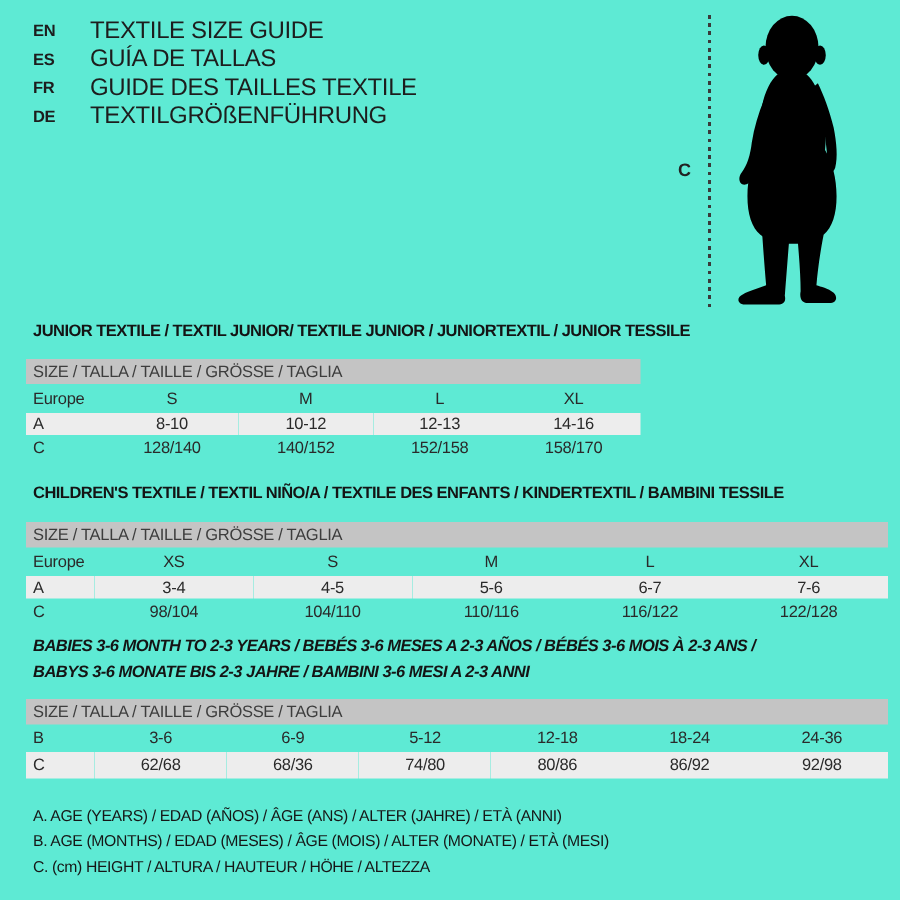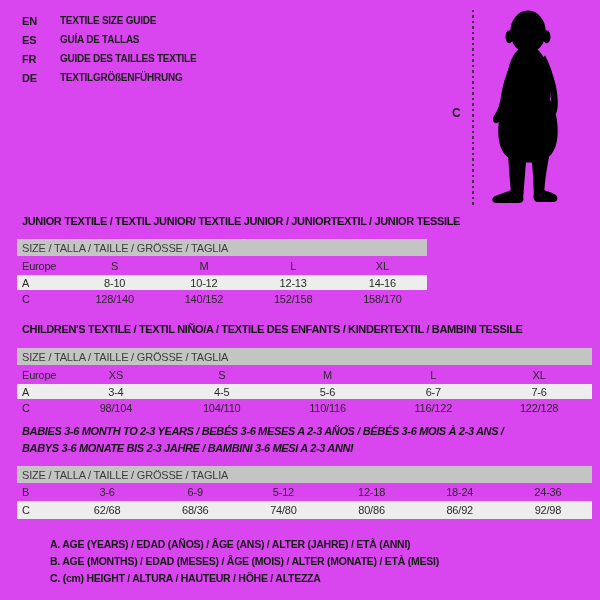--- a/index.html
+++ b/index.html
@@ -1,24 +1,24 @@
 <!DOCTYPE html>
 <html><head>
 <meta charset="utf-8">
 <style>
   html,body{margin:0;padding:0;background:#fff;}
   .canvas{
-    position:relative;width:600px;height:600px;background:#d946ef;
+    position:relative;width:600px;height:600px;background:#5eead4;
     font-family:"Liberation Sans",sans-serif;color:#1d1d1d;overflow:hidden;
   }
   
   .lang-block{position:absolute;left:22px;top:11px;}
   .lang-row{display:flex;height:19px;align-items:center;}
   .lang-code{width:38px;font-weight:bold;font-size:11px;letter-spacing:-0.2px;}
-  .lang-label{font-weight:bold;font-size:10px;letter-spacing:-0.25px;white-space:nowrap;}
+  .lang-label{font-weight:normal;font-size:16px;letter-spacing:-0.25px;white-space:nowrap;}
   
   .height-line{
     position:absolute;left:472px;top:10px;width:2px;height:197px;
     background:repeating-linear-gradient(to bottom,#3a3a3a 0 2.5px,transparent 2.5px 5.5px);
   }
   .height-c{position:absolute;left:452px;top:106px;font-weight:bold;font-size:12px;color:#222;}
   .baby{position:absolute;left:482px;top:7px;width:92px;height:200px;}
   .baby path,.baby ellipse{fill:#000;}
   
   .sec-title{
@@ -45,22 +45,22 @@
     color:#3d3d3d;letter-spacing:-0.2px;margin-top:24px;
   }
   td.lbl{text-align:left;padding-left:5px;}
   tr.alt td{background:#ededed;}
   tr.r-tall{height:19px;}
   tr.r-mid{height:15px;}
   tr.r-low{height:18px;}
   
   .legend{position:absolute;left:22px;top:536px;}
   .legend-line{
-    font-weight:bold;font-size:10.5px;line-height:17px;letter-spacing:-0.25px;
-    white-space:nowrap;color:#161616;margin-left:28px;
+    font-weight:normal;font-size:10.5px;line-height:17px;letter-spacing:-0.25px;
+    white-space:nowrap;color:#161616;
   }
 </style>
 </head>
 <body>
 
 <div class="canvas">
 
   <div class="lang-block">
     <div class="lang-row">
       <span class="lang-code">EN</span>

